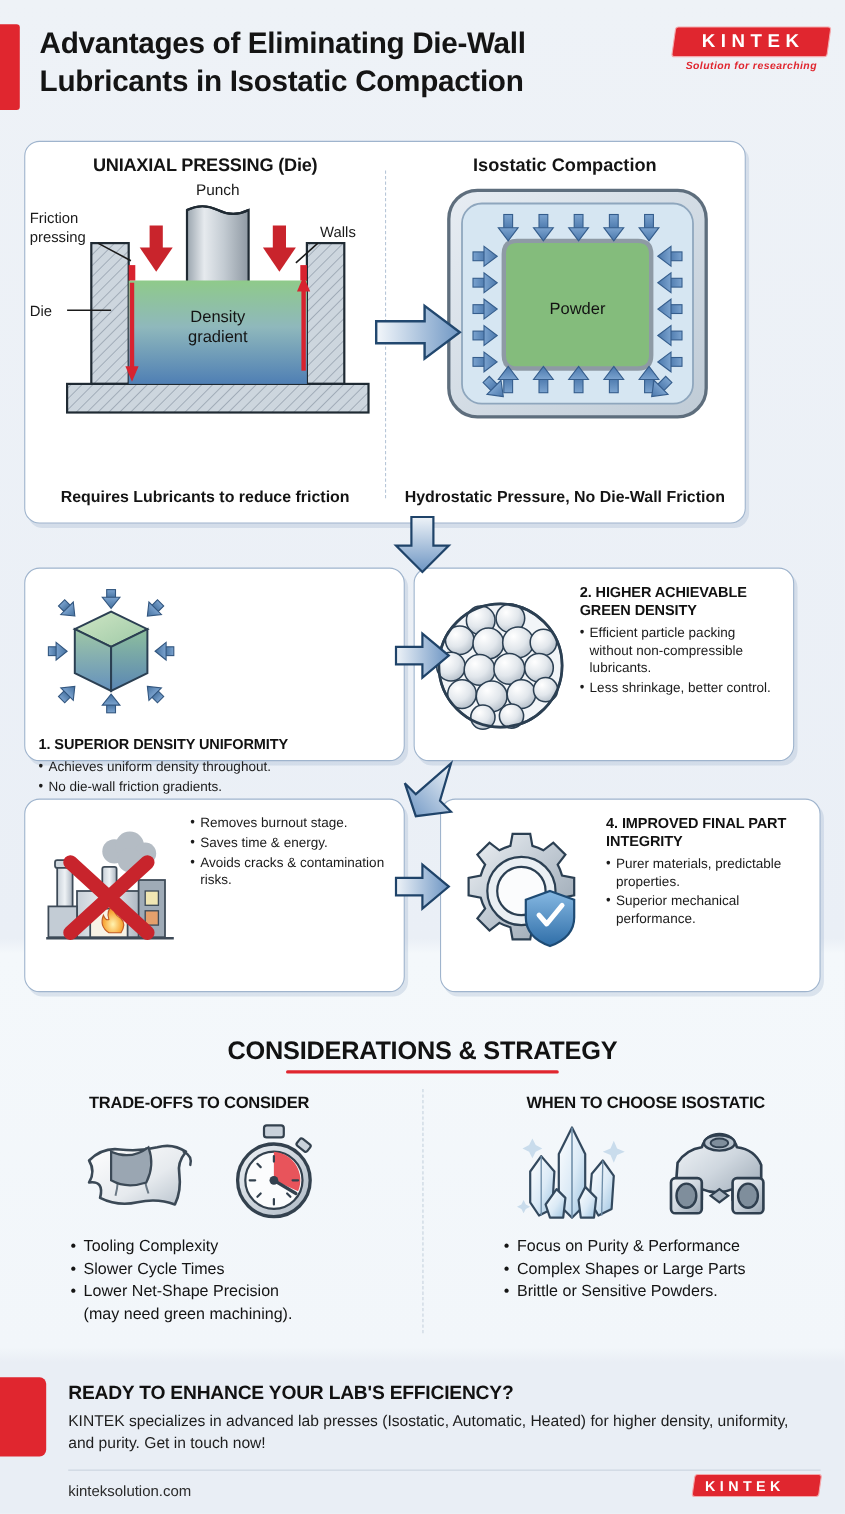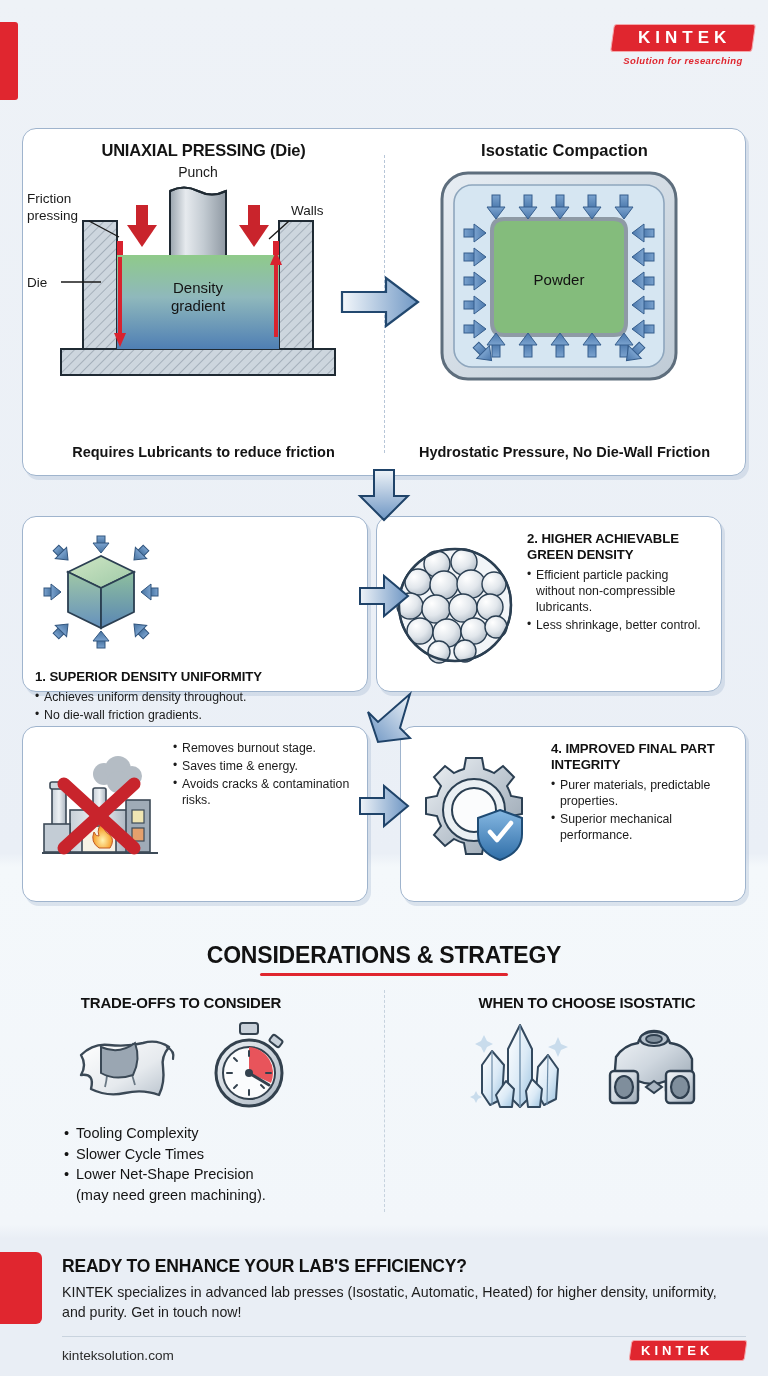--- a/index.html
+++ b/index.html
@@ -45,21 +45,21 @@
   
   .card {
     background: #ffffff;
     border: 1.6px solid #9fb4cd;
     border-radius: 14px;
     box-shadow: 3px 4px 0 rgba(140,165,195,.25);
     position: absolute;
   }
 
   
-  .panel-top { left: 22px; top: 128px; width: 724px; height: 348px; }
+  .panel-top { left: 22px; top: 128px; width: 656px; height: 348px; }
   .panel-cols { display: flex; height: 100%; }
   .panel-col { flex: 1; position: relative; padding: 12px 6px 0; }
   .panel-divider {
     position: absolute; left: 50%; top: 26px; bottom: 22px; width: 0;
     border-left: 1.5px dashed #b7c6d8;
   }
   .col-title {
     text-align: center; font-size: 16.5px; font-weight: bold; color: #141414;
   }
   .col-title.left { letter-spacing: -.2px; }
@@ -150,20 +150,21 @@
 
   svg { display: block; overflow: visible; }
 </style>
 </head>
 <body>
 
 <div class="page">
 
   <div class="header">
     <div class="header-bar"></div>
+    <div class="header-title">Advantages of Eliminating Die-Wall Lubricants in Isostatic Compaction</div>
     <div class="logo">
       <div class="logo-mark"><span>KINTEK</span></div>
       <div class="logo-tag">Solution for researching</div>
     </div>
   </div>
 
   <div class="card panel-top">
     <div class="panel-divider"></div>
     <div class="panel-cols">
 
@@ -710,20 +711,25 @@
             <path d="M18 34 q8 -12 22 -14 q4 -12 16 -12 q12 0 16 12 q16 2 22 16 l0 24 q0 8 -10 8 l-16 0 l0 -10 q-14 6 -28 0 l0 10 l-16 0 q-8 0 -8 -8 z" fill="url(#pG)" stroke="#2f3f4f" stroke-width="2.4" stroke-linejoin="round"></path>
             <rect x="12" y="48" width="28" height="32" rx="4" fill="url(#pG)" stroke="#2f3f4f" stroke-width="2.4"></rect>
             <rect x="68" y="48" width="28" height="32" rx="4" fill="url(#pG)" stroke="#2f3f4f" stroke-width="2.4"></rect>
             <ellipse cx="26" cy="64" rx="9" ry="11" fill="#7f8e9c" stroke="#2f3f4f" stroke-width="2.2"></ellipse>
             <ellipse cx="82" cy="64" rx="9" ry="11" fill="#7f8e9c" stroke="#2f3f4f" stroke-width="2.2"></ellipse>
             <ellipse cx="56" cy="16" rx="14" ry="7" fill="#b7c2cd" stroke="#2f3f4f" stroke-width="2.2"></ellipse>
             <ellipse cx="56" cy="16" rx="8" ry="4" fill="#7f8e9c" stroke="#2f3f4f" stroke-width="1.8"></ellipse>
             <polygon points="56,58 64,64 56,70 48,64" fill="#aab6c2" stroke="#2f3f4f" stroke-width="2"></polygon>
           </svg>
         </div>
+        <ul class="consider-list">
+          <li>Focus on Purity &amp; Performance</li>
+          <li>Complex Shapes or Large Parts</li>
+          <li>Brittle or Sensitive Powders.</li>
+        </ul>
       </div>
     </div>
   </div>
 
   <div class="footer">
     <div class="footer-bar"></div>
     <div class="footer-head">READY TO ENHANCE YOUR LAB'S EFFICIENCY?</div>
     <div class="footer-body">KINTEK specializes in advanced lab presses (Isostatic, Automatic, Heated) for higher density, uniformity, and purity. Get in touch now!</div>
     <div class="footer-rule"></div>
     <div class="footer-url">kinteksolution.com</div>

